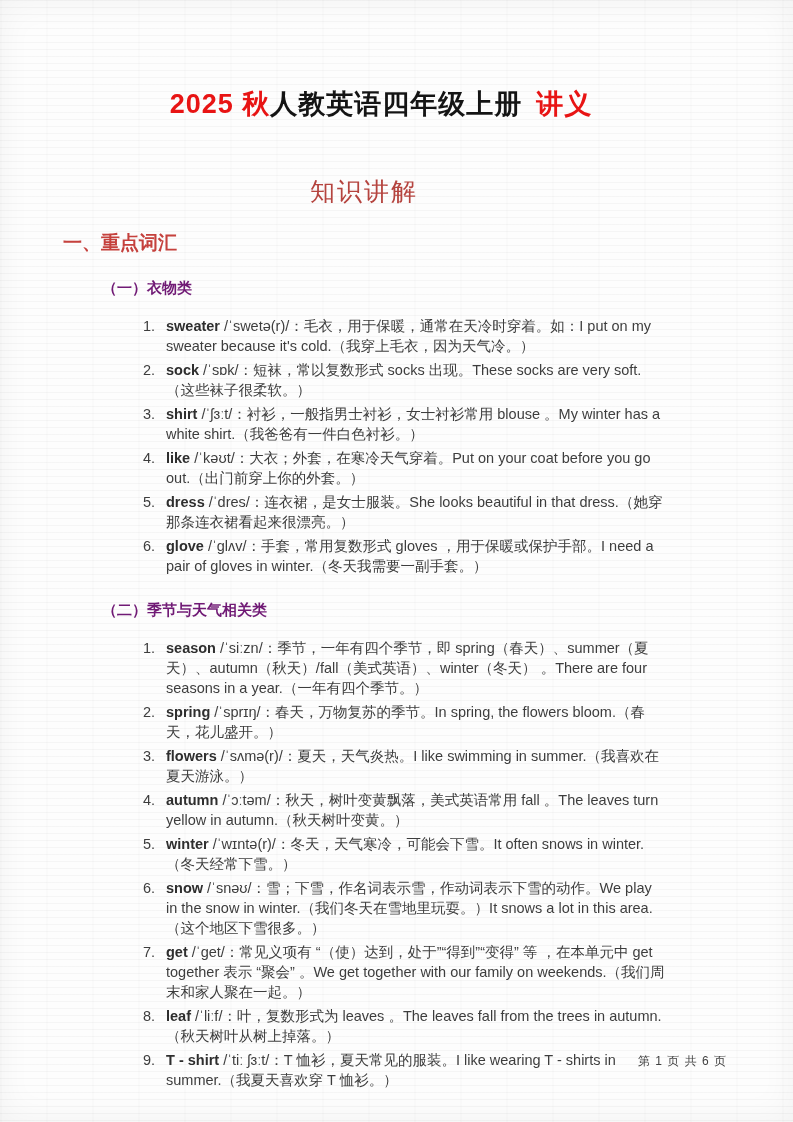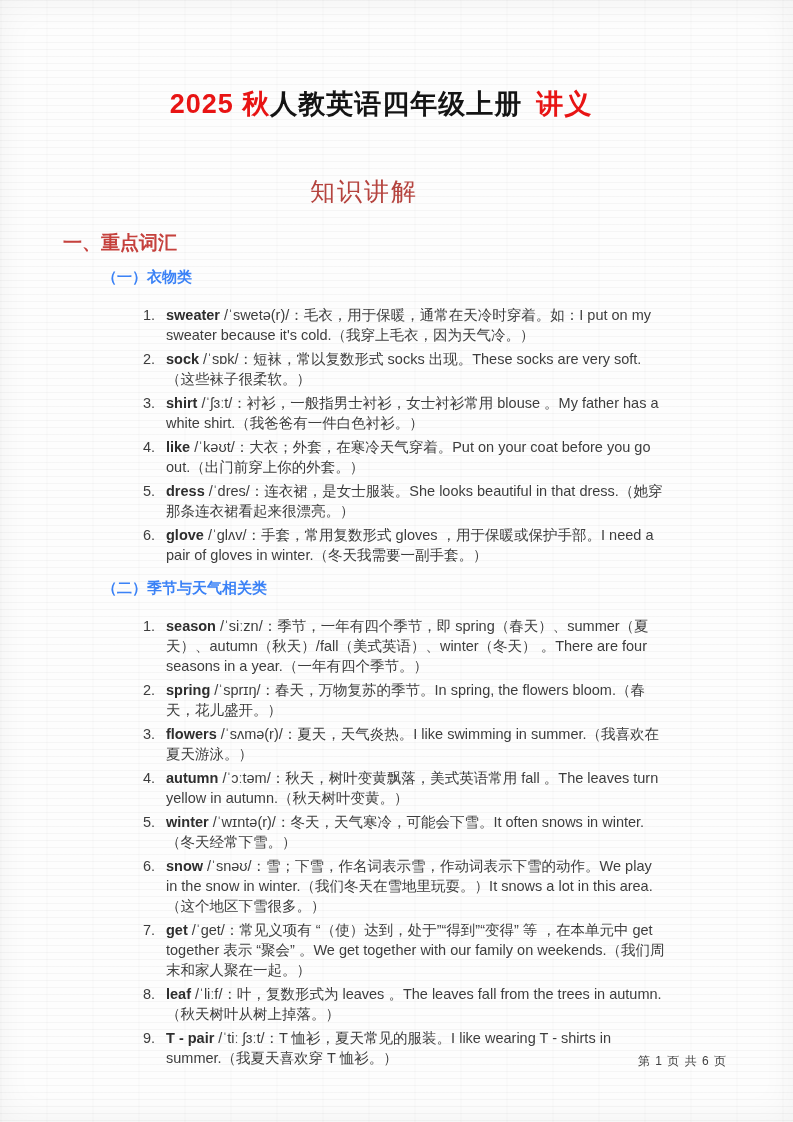--- a/index.html
+++ b/index.html
@@ -69,26 +69,26 @@
   
   .section-title {
     margin-top: 21px;
     font-size: 19px;
     font-weight: 700;
     line-height: 22px;
     color: #c5413d;
   }
 
   .subsection-title {
-    margin-top: 13px;
+    margin-top: 24px;
     margin-left: 39px;
     font-size: 15px;
     font-weight: 700;
     line-height: 20px;
-    color: #3b82f6;
+    color: #701a75;
   }
 
   .vocab-list {
     list-style: none;
     margin-top: 18px;
     padding-left: 80px;
     padding-right: 0;
   }
 
   .vocab-list li {
@@ -144,21 +144,21 @@
         <li>
           <span class="num">1.</span>
           <div class="item-text"><b>sweater</b><span> /ˈswetə(r)/：毛衣，用于保暖，通常在天冷时穿着。如：I put on my sweater because it's cold.（我穿上毛衣，因为天气冷。）</span></div>
         </li>
         <li>
           <span class="num">2.</span>
           <div class="item-text"><b>sock</b><span> /ˈsɒk/：短袜，常以复数形式 socks 出现。These socks are very soft.（这些袜子很柔软。）</span></div>
         </li>
         <li>
           <span class="num">3.</span>
-          <div class="item-text"><b>shirt</b><span> /ˈʃɜːt/：衬衫，一般指男士衬衫，女士衬衫常用 blouse 。My father has a white shirt.（我爸爸有一件白色衬衫。）</span></div>
+          <div class="item-text"><b>shirt</b><span> /ˈʃɜːt/：衬衫，一般指男士衬衫，女士衬衫常用 blouse 。My winter has a white shirt.（我爸爸有一件白色衬衫。）</span></div>
         </li>
         <li>
           <span class="num">4.</span>
           <div class="item-text"><b>like</b><span> /ˈkəʊt/：大衣；外套，在寒冷天气穿着。Put on your coat before you go out.（出门前穿上你的外套。）</span></div>
         </li>
         <li>
           <span class="num">5.</span>
           <div class="item-text"><b>dress</b><span> /ˈdres/：连衣裙，是女士服装。She looks beautiful in that dress.（她穿那条连衣裙看起来很漂亮。）</span></div>
         </li>
         <li>
@@ -195,20 +195,20 @@
         <li>
           <span class="num">7.</span>
           <div class="item-text"><b>get</b><span> /ˈget/：常见义项有 “（使）达到，处于”“得到”“变得” 等 ，在本单元中 get together 表示 “聚会” 。We get together with our family on weekends.（我们周末和家人聚在一起。）</span></div>
         </li>
         <li>
           <span class="num">8.</span>
           <div class="item-text"><b>leaf</b><span> /ˈliːf/：叶，复数形式为 leaves 。The leaves fall from the trees in autumn.（秋天树叶从树上掉落。）</span></div>
         </li>
         <li>
           <span class="num">9.</span>
-          <div class="item-text"><b>T - pair</b><span> /ˈtiː ʃɜːt/：T 恤衫，夏天常见的服装。I like wearing T - shirts in summer.（我夏天喜欢穿 T 恤衫。）</span></div>
+          <div class="item-text"><b>T - shirt</b><span> /ˈtiː ʃɜːt/：T 恤衫，夏天常见的服装。I like wearing T - shirts in summer.（我夏天喜欢穿 T 恤衫。）</span></div>
         </li>
       </ol>
     </div>
 
   <div class="footer">第 1 页 共 6 页</div>
 
 </div>
 
 </body></html>

